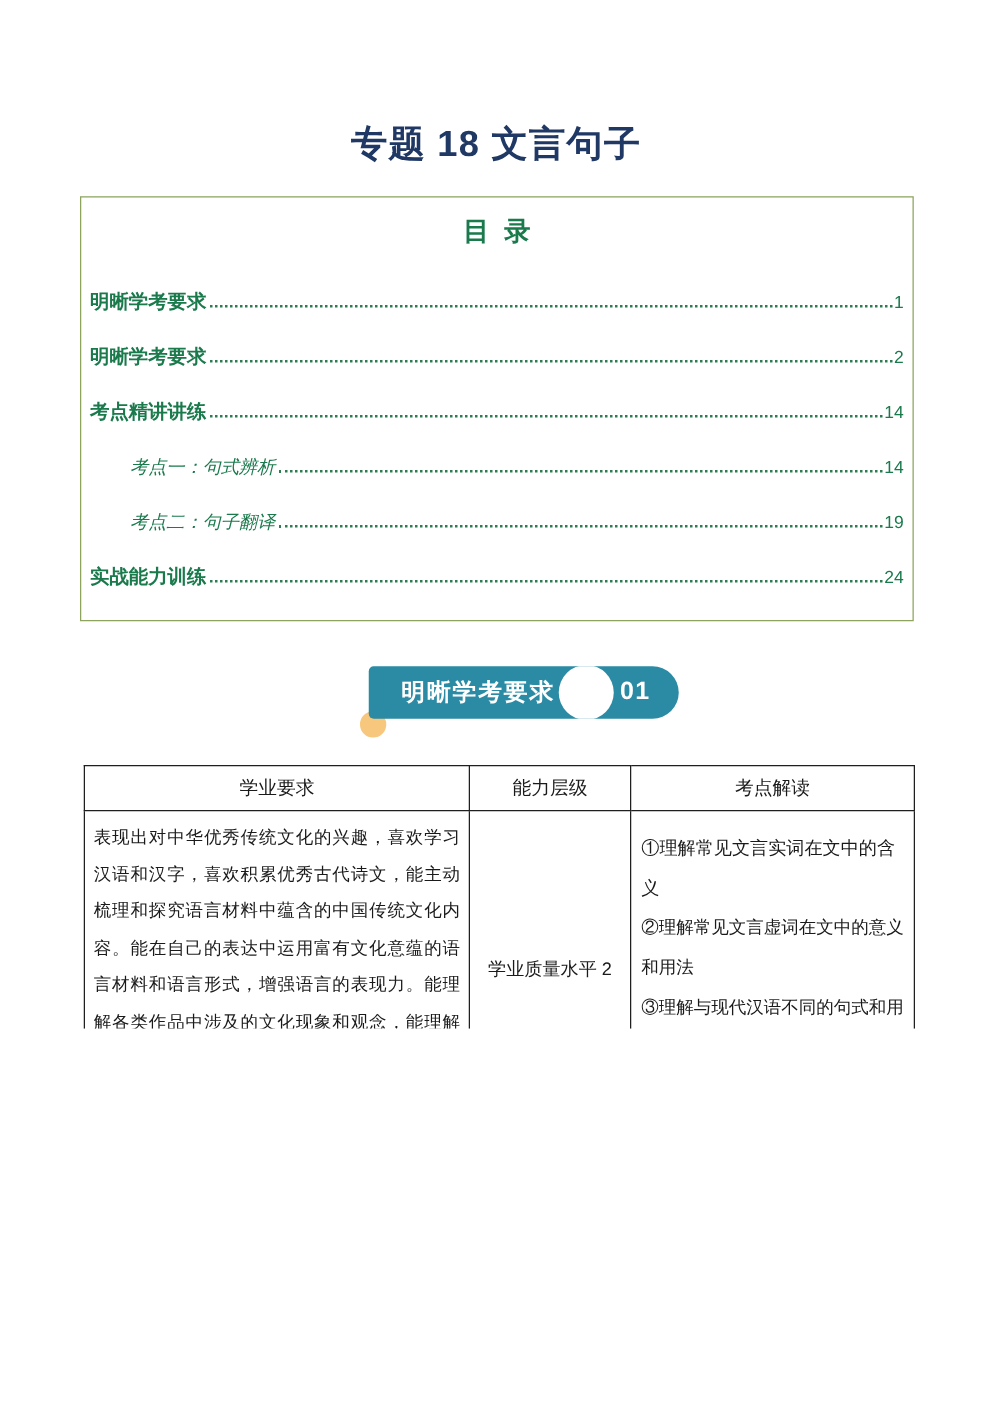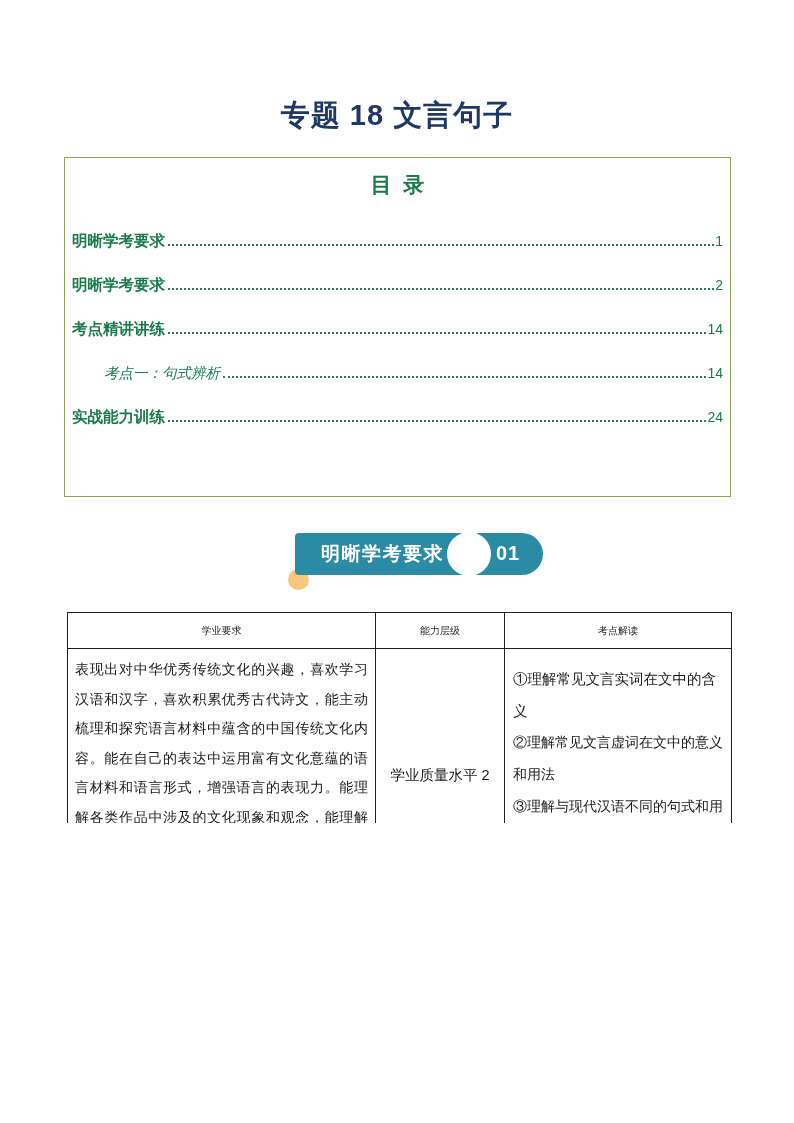--- a/index.html
+++ b/index.html
@@ -147,21 +147,21 @@
     width: 664px;
     border-collapse: collapse;
     table-layout: fixed;
   }
   .req-table th, .req-table td {
     border: 1.5px solid #1f1f1f;
     box-sizing: border-box;
   }
   .req-table th {
     font-weight: normal;
-    font-size: 10px;
+    font-size: 15px;
     height: 36px;
     padding: 0 4px;
   }
   .cell-req {
     font-size: 14px;
     line-height: 29.5px;
     text-align: justify;
     text-justify: inter-ideograph;
     vertical-align: middle;
     padding: 6px 7px 10px 7px;
@@ -216,20 +216,25 @@
         <span class="toc-leader"></span>
         <span class="toc-page">14</span>
       </div>
 
       <div class="toc-entry lvl2">
         <span class="toc-label">考点一：句式辨析</span>
         <span class="toc-leader"></span>
         <span class="toc-page">14</span>
       </div>
 
+      <div class="toc-entry lvl2">
+        <span class="toc-label">考点二：句子翻译</span>
+        <span class="toc-leader"></span>
+        <span class="toc-page">19</span>
+      </div>
 
       <div class="toc-entry lvl1">
         <span class="toc-label">实战能力训练</span>
         <span class="toc-leader"></span>
         <span class="toc-page">24</span>
       </div>
 
     </div>
   </div>
 

